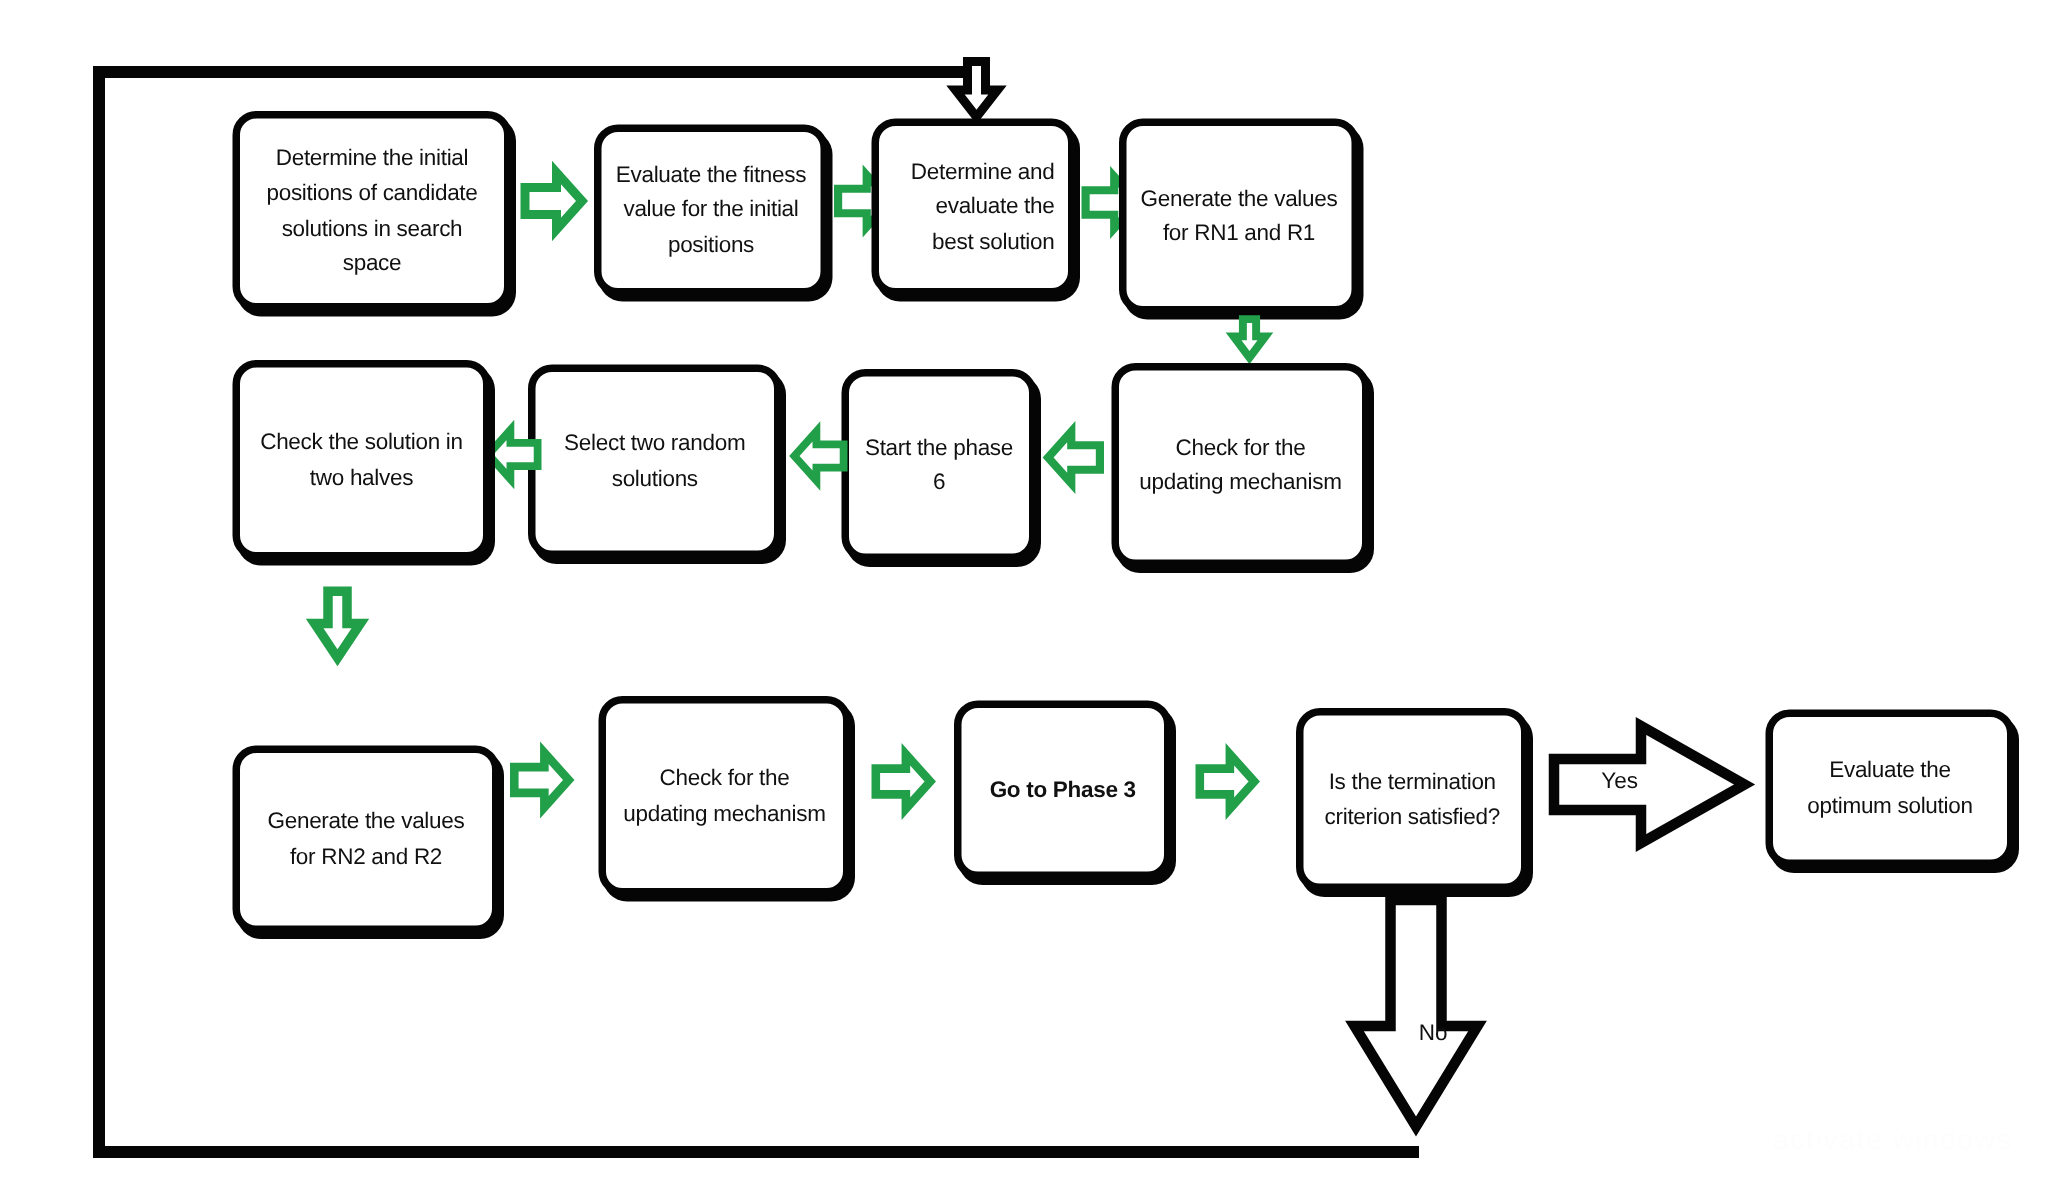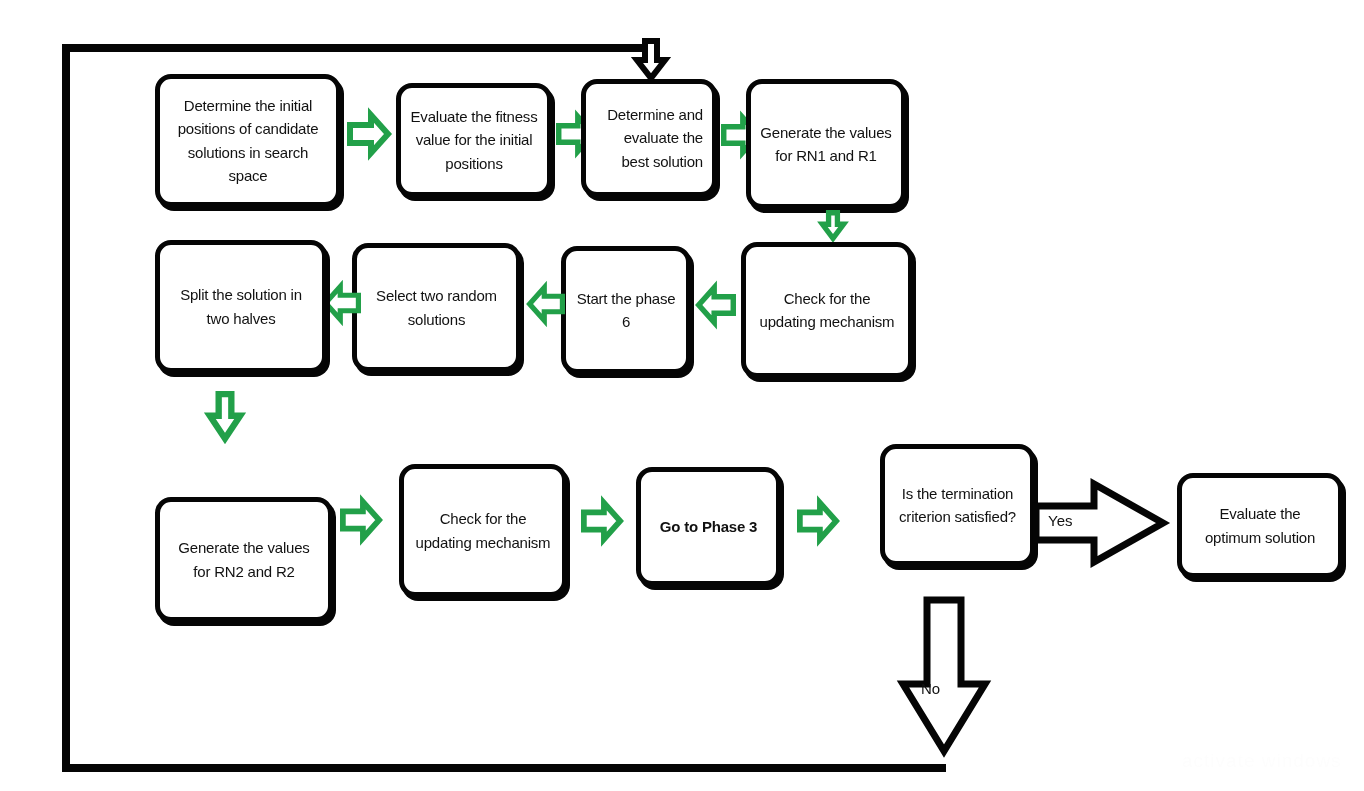--- a/index.html
+++ b/index.html
@@ -43,21 +43,21 @@
   }
   .arrow-svg {
     position: absolute;
     overflow: visible;
   }
   .label-yes, .label-no {
     position: absolute;
     font-family: "Liberation Sans", sans-serif;
     font-size: 15px;
     color: #111111;
-    text-align: left;
+    text-align: right;
   }
   .watermark {
     position: absolute;
     font-family: "Liberation Sans", sans-serif;
     font-size: 19px;
     color: #fdfdfd;
     letter-spacing: 1px;
     opacity: 0.85;
     user-select: none;
   }
@@ -125,21 +125,21 @@
 
   <div class="node" style="left:352px; top:243px; width:169px; height:129px;">
     <span>Select two random solutions</span>
   </div>
 
   <svg class="arrow-svg" style="left:323px; top:281px;" width="38" height="44" viewBox="0 0 44 48">
     <path d="M41,15 L20,15 L20,5 L3,24 L20,43 L20,33 L41,33 Z" fill="#ffffff" stroke="#22a049" stroke-width="6" stroke-linejoin="miter"></path>
   </svg>
 
   <div class="node" style="left:155px; top:240px; width:172px; height:133px;">
-    <span>Split the solution in two halves</span>
+    <span>Check the solution in two halves</span>
   </div>
 
   <svg class="arrow-svg" style="left:206px; top:391px;" width="38" height="52" viewBox="0 0 30 40">
     <path d="M10,2 L20,2 L20,19 L27,19 L15,37 L3,19 L10,19 Z" fill="#ffffff" stroke="#22a049" stroke-width="5" stroke-linejoin="miter"></path>
   </svg>
 
   <div class="node" style="left:155px; top:457px; width:178px; height:125px;margin-top:40px;">
     <span>Generate the values for RN2 and R2</span>
   </div>
 
@@ -156,21 +156,21 @@
   </svg>
 
   <div class="node" style="left:636px; top:467px; width:145px; height:119px;font-weight:bold;">
     <span>Go to Phase 3</span>
   </div>
 
   <svg class="arrow-svg" style="left:797px; top:497px;" width="42" height="48" viewBox="0 0 44 48">
     <path d="M3,15 L24,15 L24,5 L41,24 L24,43 L24,33 L3,33 Z" fill="#ffffff" stroke="#22a049" stroke-width="6" stroke-linejoin="miter"></path>
   </svg>
 
-  <div class="node" style="left:864px; top:444px; width:155px; height:122px;margin-left:16px;">
+  <div class="node" style="left:864px; top:472px; width:155px; height:122px;">
     <span>Is the termination criterion satisfied?</span>
   </div>
 
   <svg class="arrow-svg" style="left:1032px; top:478px;" width="136" height="90" viewBox="0 0 136 90">
     <path d="M4,28 L62,28 L62,6 L131,45 L62,84 L62,62 L4,62 Z" fill="#ffffff" stroke="#050505" stroke-width="7" stroke-linejoin="miter"></path>
   </svg>
   <div class="label-yes" style="left:1048px; top:512px; width:44px;">Yes</div>
 
   <div class="node" style="left:1177px; top:473px; width:166px; height:105px;">
     <span>Evaluate the optimum solution</span>

